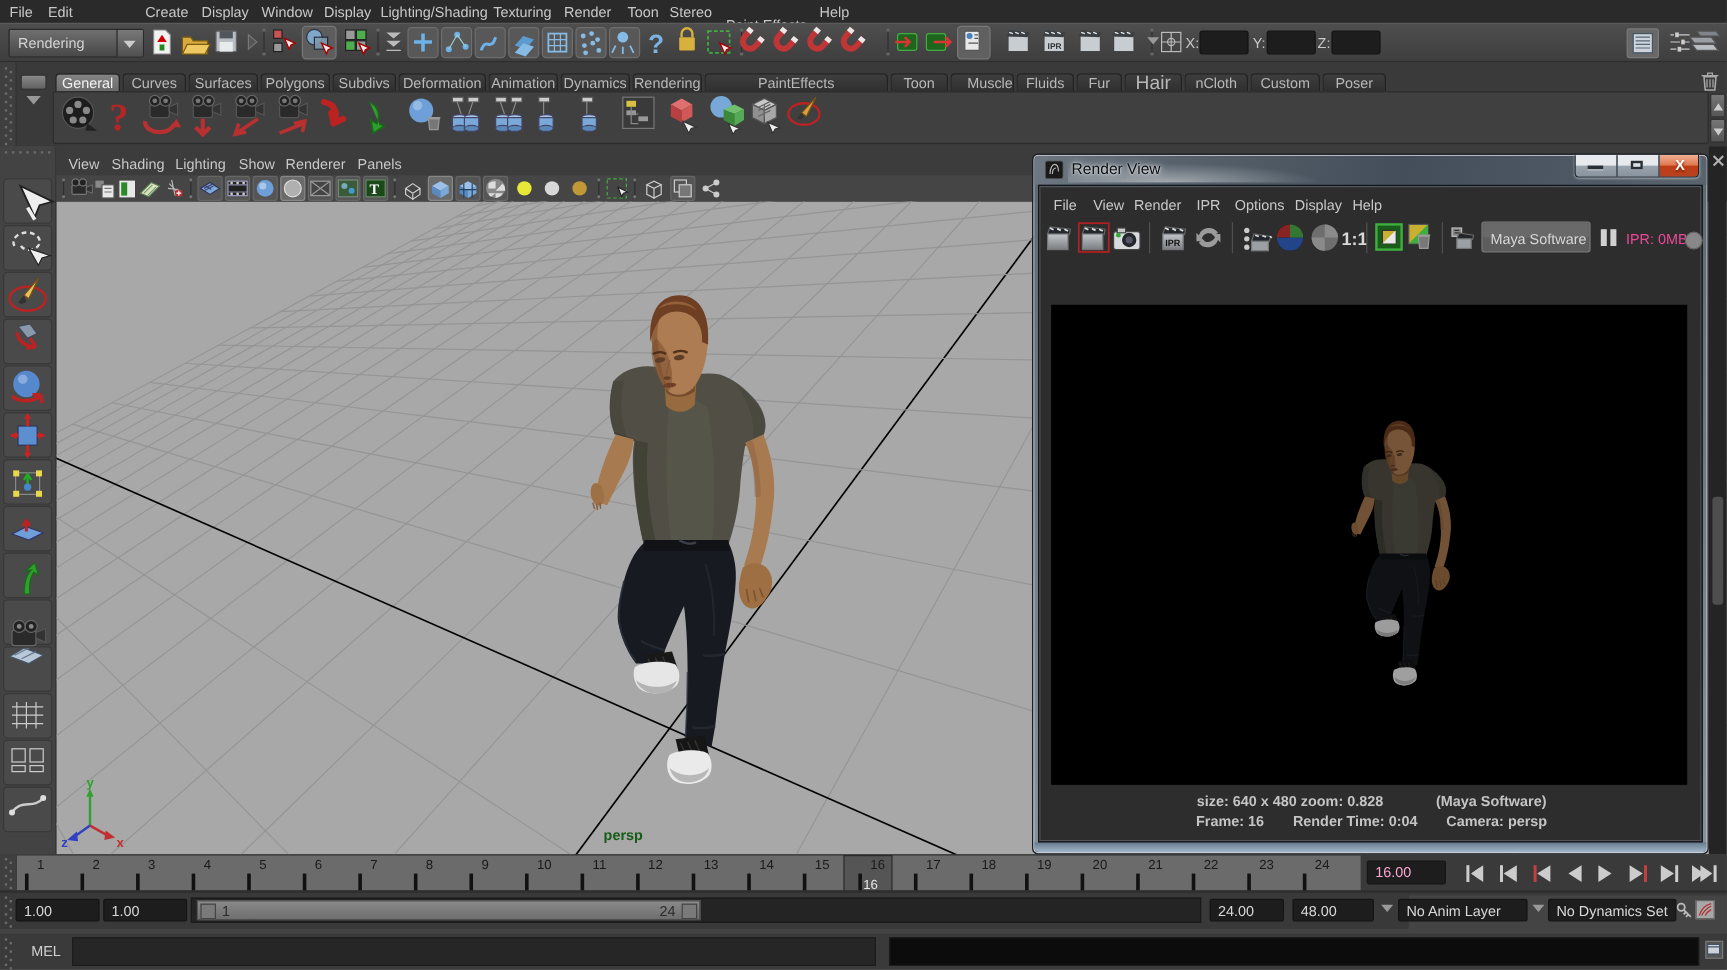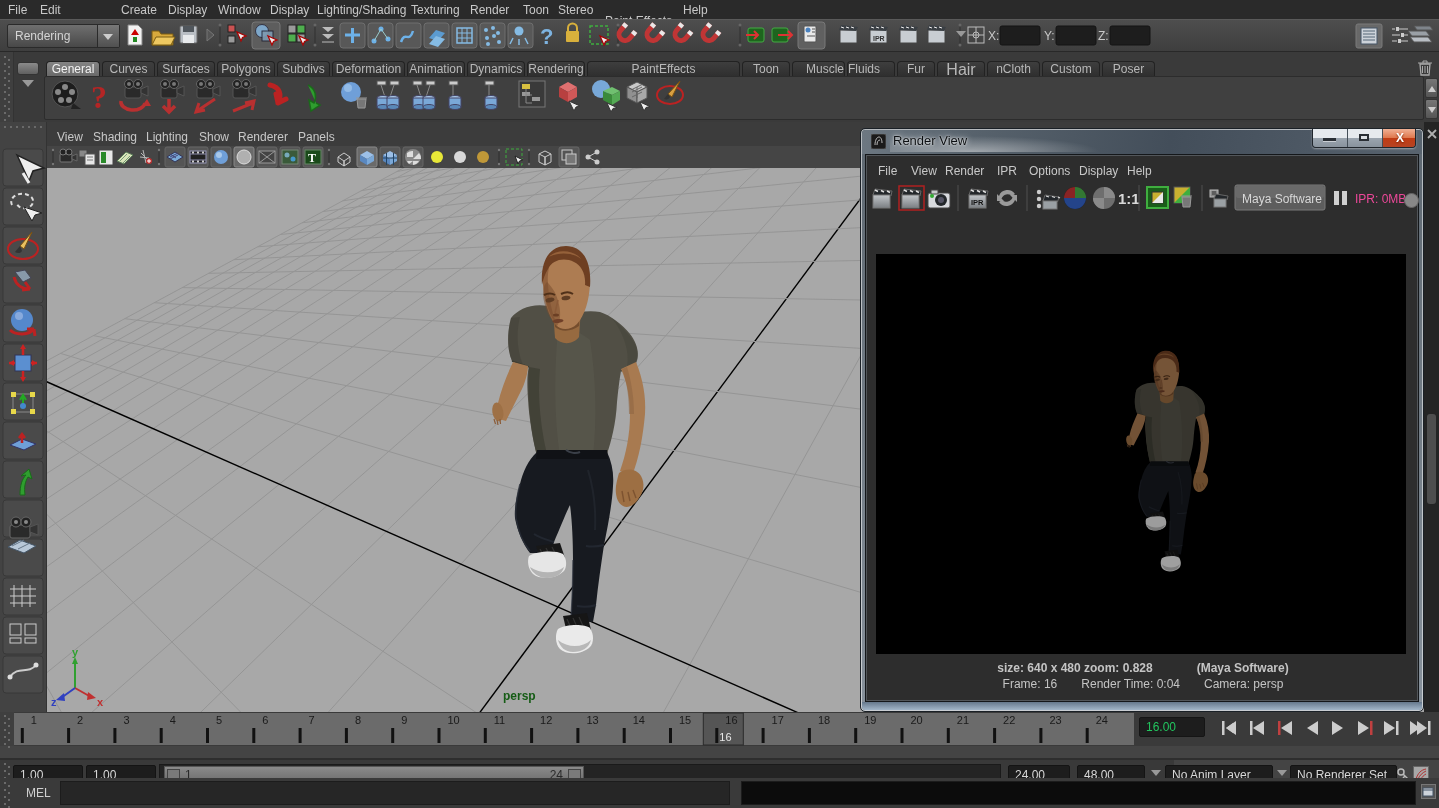--- a/index.html
+++ b/index.html
@@ -204,21 +204,21 @@
     <div class="abs" style="left:157px;top:9px;width:58px;height:15px;background:linear-gradient(#3e3e3e,#2f2f2f);border:1px solid #222;border-bottom:none;border-radius:4px 4px 0 0;text-align:center;color:#b8b8b8;font-size:12px;line-height:15px">Surfaces</div>
     <div class="abs" style="left:217px;top:9px;width:58px;height:15px;background:linear-gradient(#3e3e3e,#2f2f2f);border:1px solid #222;border-bottom:none;border-radius:4px 4px 0 0;text-align:center;color:#b8b8b8;font-size:12px;line-height:15px">Polygons</div>
     <div class="abs" style="left:277px;top:9px;width:53px;height:15px;background:linear-gradient(#3e3e3e,#2f2f2f);border:1px solid #222;border-bottom:none;border-radius:4px 4px 0 0;text-align:center;color:#b8b8b8;font-size:12px;line-height:15px">Subdivs</div>
     <div class="abs" style="left:332px;top:9px;width:73px;height:15px;background:linear-gradient(#3e3e3e,#2f2f2f);border:1px solid #222;border-bottom:none;border-radius:4px 4px 0 0;text-align:center;color:#b8b8b8;font-size:12px;line-height:15px">Deformation</div>
     <div class="abs" style="left:407px;top:9px;width:58px;height:15px;background:linear-gradient(#3e3e3e,#2f2f2f);border:1px solid #222;border-bottom:none;border-radius:4px 4px 0 0;text-align:center;color:#b8b8b8;font-size:12px;line-height:15px">Animation</div>
     <div class="abs" style="left:467px;top:9px;width:58px;height:15px;background:linear-gradient(#3e3e3e,#2f2f2f);border:1px solid #222;border-bottom:none;border-radius:4px 4px 0 0;text-align:center;color:#b8b8b8;font-size:12px;line-height:15px">Dynamics</div>
     <div class="abs" style="left:527px;top:9px;width:58px;height:15px;background:linear-gradient(#3e3e3e,#2f2f2f);border:1px solid #222;border-bottom:none;border-radius:4px 4px 0 0;text-align:center;color:#b8b8b8;font-size:12px;line-height:15px">Rendering</div>
     <div class="abs" style="left:587px;top:9px;width:153px;height:15px;background:linear-gradient(#3e3e3e,#2f2f2f);border:1px solid #222;border-bottom:none;border-radius:4px 4px 0 0;text-align:center;color:#b8b8b8;font-size:12px;line-height:15px">PaintEffects</div>
     <div class="abs" style="left:742px;top:9px;width:48px;height:15px;background:linear-gradient(#3e3e3e,#2f2f2f);border:1px solid #222;border-bottom:none;border-radius:4px 4px 0 0;text-align:center;color:#b8b8b8;font-size:12px;line-height:15px">Toon</div>
     <div class="abs" style="left:792px;top:9px;width:53px;height:15px;background:linear-gradient(#3e3e3e,#2f2f2f);border:1px solid #222;border-bottom:none;border-radius:4px 4px 0 0;text-align:right;color:#b8b8b8;font-size:12px;line-height:15px">Muscle</div>
-    <div class="abs" style="left:847px;top:9px;width:48px;height:15px;background:linear-gradient(#3e3e3e,#2f2f2f);border:1px solid #222;border-bottom:none;border-radius:4px 4px 0 0;color:#b8b8b8;font-size:12px;line-height:15px">Fluids</div>
+    <div class="abs" style="left:847px;top:9px;width:48px;height:15px;background:linear-gradient(#3e3e3e,#2f2f2f);border:1px solid #222;border-bottom:none;border-radius:4px 4px 0 0;text-align:center;color:#b8b8b8;font-size:12px;line-height:15px">Fluids</div>
     <div class="abs" style="left:897px;top:9px;width:38px;height:15px;background:linear-gradient(#3e3e3e,#2f2f2f);border:1px solid #222;border-bottom:none;border-radius:4px 4px 0 0;text-align:center;color:#b8b8b8;font-size:12px;line-height:15px">Fur</div>
     <div class="abs" style="left:937px;top:9px;width:48px;height:15px;background:linear-gradient(#3e3e3e,#2f2f2f);border:1px solid #222;border-bottom:none;border-radius:4px 4px 0 0;text-align:center;color:#b8b8b8;font-size:16px;line-height:15px">Hair</div>
     <div class="abs" style="left:987px;top:9px;width:53px;height:15px;background:linear-gradient(#3e3e3e,#2f2f2f);border:1px solid #222;border-bottom:none;border-radius:4px 4px 0 0;text-align:center;color:#b8b8b8;font-size:12px;line-height:15px">nCloth</div>
     <div class="abs" style="left:1042px;top:9px;width:58px;height:15px;background:linear-gradient(#3e3e3e,#2f2f2f);border:1px solid #222;border-bottom:none;border-radius:4px 4px 0 0;text-align:center;color:#b8b8b8;font-size:12px;line-height:15px">Custom</div>
     <div class="abs" style="left:1102px;top:9px;width:53px;height:15px;background:linear-gradient(#3e3e3e,#2f2f2f);border:1px solid #222;border-bottom:none;border-radius:4px 4px 0 0;text-align:center;color:#b8b8b8;font-size:12px;line-height:15px">Poser</div>
     <svg class="abs" style="left:1417px;top:7px" width="16" height="17">
       <path d="M 3 5 h 10 l -1 11 h -8 z" fill="none" stroke="#aaa" stroke-width="1.3"></path>
       <path d="M 1 4 h 14 M 6 4 v -2 h 4 v 2 M 5.5 7 v 7 M 8 7 v 7 M 10.5 7 v 7" stroke="#aaa" fill="none"></path>
     </svg>
     <div class="abs" style="left:44px;top:24px;width:1380px;height:44px;background:#404040;border:1px solid #2c2c2c;border-radius:2px"><svg width="1378" height="42" viewBox="0 0 1378 42">
@@ -786,21 +786,21 @@
       </svg>
       <div class="abs" style="left:10px;top:99px;width:530px;height:400px;background:#000"><svg width="530" height="400" viewBox="0 0 530 400">
           <g transform="translate(-875,-253)">
             <g transform="translate(858.4,216.3) scale(0.542)">
               <use href="#char"></use>
             </g>
           </g>
           <rect x="0" y="0" width="530" height="400" fill="#000" opacity="0.32"></rect>
         </svg></div>
       <div class="abs" style="left:0;top:506px;width:554px;text-align:center;font-size:12px;font-weight:bold;color:#c4c4c4"><span>size: 640 x 480 zoom: 0.828</span><span style="margin-left:44px">(Maya Software)</span></div>
-<div class="abs" style="left:0;top:522px;width:554px;text-align:center;font-size:12px;font-weight:normal;color:#c4c4c4"><span>Frame: 16</span><span style="margin-left:24px">Render Time: 0:04</span><span style="margin-left:24px">Camera: persp</span></div>
+<div class="abs" style="left:0;top:522px;width:554px;text-align:center;font-size:12px;font-weight:bold;color:#c4c4c4"><span>Frame: 16</span><span style="margin-left:24px">Render Time: 0:04</span><span style="margin-left:24px">Camera: persp</span></div>
       <span class="abs" style="left:489px;top:37px;font-size:12px;color:#ec4899">IPR: 0MB</span>
       <div class="abs" style="left:538px;top:38px;width:15px;height:15px;border-radius:50%;background:#888;border:1px solid #666"></div>
     </div>
   </div>
 <div class="abs" style="left:1424px;top:122px;width:15px;height:590px;background:#242424">
     <svg class="abs" style="left:2px;top:6px" width="12" height="12">
       <path d="M 2 2 l 8 8 M 10 2 l -8 8" stroke="#b0b0b0" stroke-width="1.8"></path>
     </svg>
     <div class="abs" style="left:3px;top:292px;width:9px;height:90px;background:#4e4e4e;border-radius:3px"></div>
   </div>
@@ -862,21 +862,21 @@
       <rect x="946.8" y="16" width="3" height="15" fill="#111"></rect>
       <text x="956.8" y="12" font-size="11" fill="#1a1a1a" font-family="Liberation Sans">21</text>
       <rect x="993.1" y="16" width="3" height="15" fill="#111"></rect>
       <text x="1003.1" y="12" font-size="11" fill="#1a1a1a" font-family="Liberation Sans">22</text>
       <rect x="1039.4" y="16" width="3" height="15" fill="#111"></rect>
       <text x="1049.4" y="12" font-size="11" fill="#1a1a1a" font-family="Liberation Sans">23</text>
       <rect x="1085.7" y="16" width="3" height="15" fill="#111"></rect>
       <text x="1095.7" y="12" font-size="11" fill="#1a1a1a" font-family="Liberation Sans">24</text>
       <text x="719.3" y="29" font-size="11" fill="#e8e8e8" font-family="Liberation Sans">16</text>
     </svg>
-    <div class="abs" style="left:1139px;top:5px;width:66px;height:20px;background:#1d1d1d;border:1px solid #151515;border-radius:2px;color:#22c55e;font-size:12px;padding:2px 0 0 6px">16.00</div>
+    <div class="abs" style="left:1139px;top:5px;width:66px;height:20px;background:#1d1d1d;border:1px solid #151515;border-radius:2px;color:#f9a8d4;font-size:12px;padding:2px 0 0 6px">16.00</div>
     <svg class="abs" style="left:1214px;top:4px" width="225" height="24" viewBox="0 0 225 24">
       <g fill="#cccccc">
         <rect x="8" y="5" width="2.5" height="14"></rect>
         <path d="M 22 5 l -10 7 l 10 7 z"></path>
         <path d="M 22 7 l -7 5 l 7 5 z" transform="translate(-3 0)"></path>
       </g>
       <g fill="#cccccc">
         <rect x="36" y="5" width="2.5" height="14"></rect>
         <path d="M 50 5 l -11 7 l 11 7 z"></path>
       </g>
@@ -894,21 +894,21 @@
         <path d="M 170 5 l 11 7 l -11 7 z"></path>
         <rect x="182" y="5" width="2.5" height="14"></rect>
       </g>
       <g fill="#cccccc">
         <path d="M 196 5 l 10 7 l -10 7 z"></path>
         <path d="M 203 5 l 10 7 l -10 7 z"></path>
         <rect x="214" y="5" width="2.5" height="14"></rect>
       </g>
     </svg>
   </div>
-<div class="abs" style="left:0;top:758px;width:1174px;height:32px;background:#393939">
+<div class="abs" style="left:0;top:742px;width:1174px;height:32px;background:#393939">
     <div class="abs" style="left:0;top:0;width:1439px;height:2px;background:#2e2e2e"></div>
     <div class="abs" style="left:4px;top:5px;width:2px;height:2px;background:#6a6a6a"></div>
     <div class="abs" style="left:8px;top:8px;width:2px;height:2px;background:#6a6a6a"></div>
     <div class="abs" style="left:4px;top:12px;width:2px;height:2px;background:#6a6a6a"></div>
     <div class="abs" style="left:8px;top:15px;width:2px;height:2px;background:#6a6a6a"></div>
     <div class="abs" style="left:4px;top:19px;width:2px;height:2px;background:#6a6a6a"></div>
     <div class="abs" style="left:8px;top:22px;width:2px;height:2px;background:#6a6a6a"></div>
     <div class="abs" style="left:4px;top:26px;width:2px;height:2px;background:#6a6a6a"></div>
     <div class="abs" style="left:8px;top:29px;width:2px;height:2px;background:#6a6a6a"></div>
     <div class="abs" style="left:13px;top:7px;width:70px;height:19px;background:#1d1d1d;border:1px solid #141414;border-radius:2px;color:#d8d8d8;font-size:12px;padding:2px 0 0 6px;white-space:nowrap;overflow:hidden;text-align:left">1.00</div>
@@ -919,21 +919,21 @@
         <span class="abs" style="left:20px;top:1px;font-size:12px;color:#2a2a2a">1</span>
         <div class="abs" style="right:2px;top:2px;width:13px;height:13px;background:#7a7a7a;border:1px solid #444"></div>
         <span class="abs" style="right:20px;top:1px;font-size:12px;color:#2a2a2a">24</span>
       </div>
     </div>
     <div class="abs" style="left:1008px;top:7px;width:62px;height:19px;background:#1d1d1d;border:1px solid #141414;border-radius:2px;color:#d8d8d8;font-size:12px;padding:2px 0 0 6px;white-space:nowrap;overflow:hidden;text-align:left">24.00</div>
     <div class="abs" style="left:1077px;top:7px;width:68px;height:19px;background:#1d1d1d;border:1px solid #141414;border-radius:2px;color:#d8d8d8;font-size:12px;padding:2px 0 0 6px;white-space:nowrap;overflow:hidden;text-align:left">48.00</div>
     <div class="abs" style="left:1151px;top:12px;width:0;height:0;border-left:5px solid transparent;border-right:5px solid transparent;border-top:6px solid #999"></div>
     <div class="abs" style="left:1165px;top:7px;width:108px;height:19px;background:#1d1d1d;border:1px solid #141414;border-radius:2px;color:#d8d8d8;font-size:12px;padding:2px 0 0 6px;white-space:nowrap;overflow:hidden;text-align:left">No Anim Layer</div>
     <div class="abs" style="left:1277px;top:12px;width:0;height:0;border-left:5px solid transparent;border-right:5px solid transparent;border-top:6px solid #999"></div>
-    <div class="abs" style="left:1290px;top:7px;width:107px;height:19px;background:#1d1d1d;border:1px solid #141414;border-radius:2px;color:#d8d8d8;font-size:12px;padding:2px 0 0 6px;white-space:nowrap;overflow:hidden;text-align:left">No Renderer Set</div>
+    <div class="abs" style="left:1290px;top:7px;width:107px;height:19px;background:#1d1d1d;border:1px solid #141414;border-radius:2px;color:#d8d8d8;font-size:12px;padding:2px 0 0 6px;white-space:nowrap;overflow:hidden;text-align:left">No Dynamics Set</div>
     <svg class="abs" style="left:1397px;top:9px" width="14" height="16">
       <circle cx="4" cy="5" r="3" fill="none" stroke="#bbb" stroke-width="1.5"></circle>
       <path d="M 6 7 l 6 6 m -2 -2 l -2 2 m 0 -4 l -2 2" stroke="#bbb" stroke-width="1.5"></path>
     </svg>
     <div class="abs" style="left:1413px;top:8px;width:16px;height:16px;background:#a8a8a8;border:1px solid #666"><svg width="14" height="14">
         <path d="M 2 12 C 4 6 7 3 12 2 M 4 12 C 6 8 8 6 12 4 M 7 12 C 8 10 10 8 12 7" stroke="#b03030" fill="none"></path>
       </svg></div>
   </div>
 <div class="abs" style="left:0;top:778px;width:1439px;height:30px;background:#3a3a3a">
     <div class="abs" style="left:4px;top:4px;width:2px;height:2px;background:#6a6a6a"></div>

